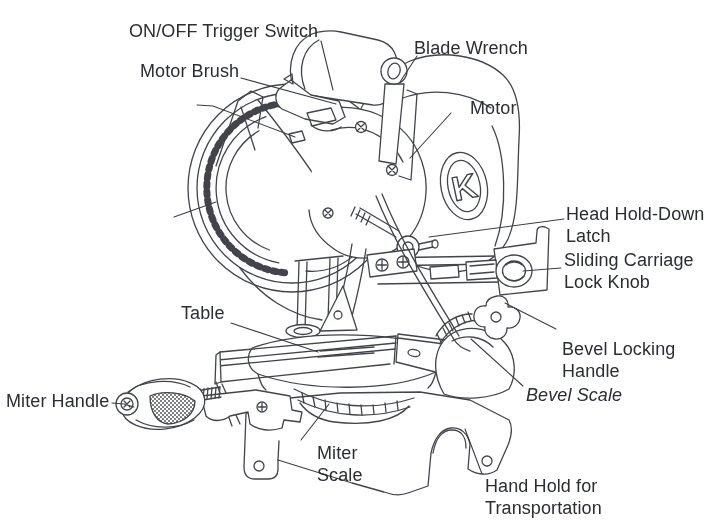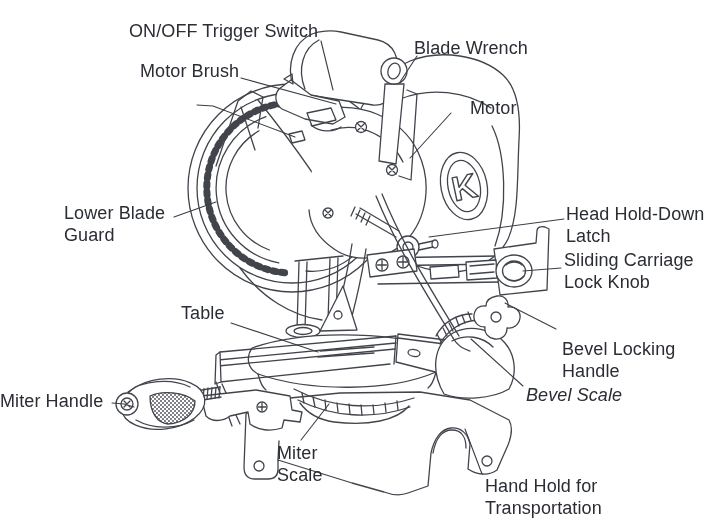--- a/index.html
+++ b/index.html
@@ -24,22 +24,22 @@
   .l-brush        {left:140px; top:60px;text-align:right;}
   .l-arbor        {left:52px;  top:94px;}
   .l-wrench       {left:414px; top:37px;}
   .l-motor        {left:452px; top:97px;margin-left:18px;}
   .l-guard        {left:64px;  top:202px; width:118px;}
   .l-table        {left:181px; top:302px;}
   .l-latch        {left:566px; top:203px; width:150px;}
   .l-carriage     {left:564px; top:249px; width:142px;}
   .l-bevellock    {left:562px; top:323px; width:124px;margin-top:15px;}
   .l-bevelscale   {left:526px; top:384px;font-style:italic;}
-  .l-miterhandle  {left:0;   top:390px;}
-  .l-miterscale   {left:277px; top:442px; width:60px;}
+  .l-miterhandle  {left:6px;   top:390px;}
+  .l-miterscale   {left:277px; top:442px; width:60px;padding-left:40px;}
   .l-handhold     {left:485px; top:475px; width:132px;}
 </style>
 </head>
 <body>
 
 <div id="stage">
 
   <svg id="art" viewBox="0 0 719 521" xmlns="http://www.w3.org/2000/svg">
     <defs>
       <pattern id="stipple" width="4" height="4" patternUnits="userSpaceOnUse">
@@ -216,21 +216,20 @@
         <line x1="301" y1="440" x2="329" y2="404"></line>
         <line x1="482" y1="474" x2="465" y2="429"></line>
       </g>
     </g>
   </svg>
 
   <div class="label l-trigger">ON/OFF Trigger Switch</div>
   <div class="label l-brush">Motor Brush</div>
   <div class="label l-wrench">Blade Wrench</div>
   <div class="label l-motor">Motor</div>
-  <div class="label wrap l-guard">Lower Blade Guard</div>
   <div class="label l-table">Table</div>
   <div class="label wrap l-latch">Head Hold-Down Latch</div>
   <div class="label wrap l-carriage">Sliding Carriage Lock Knob</div>
   <div class="label wrap l-bevellock">Bevel Locking Handle</div>
   <div class="label l-bevelscale">Bevel Scale</div>
   <div class="label l-miterhandle">Miter Handle</div>
   <div class="label wrap l-miterscale">Miter Scale</div>
   <div class="label wrap l-handhold">Hand Hold for Transportation</div>
 </div>
 

